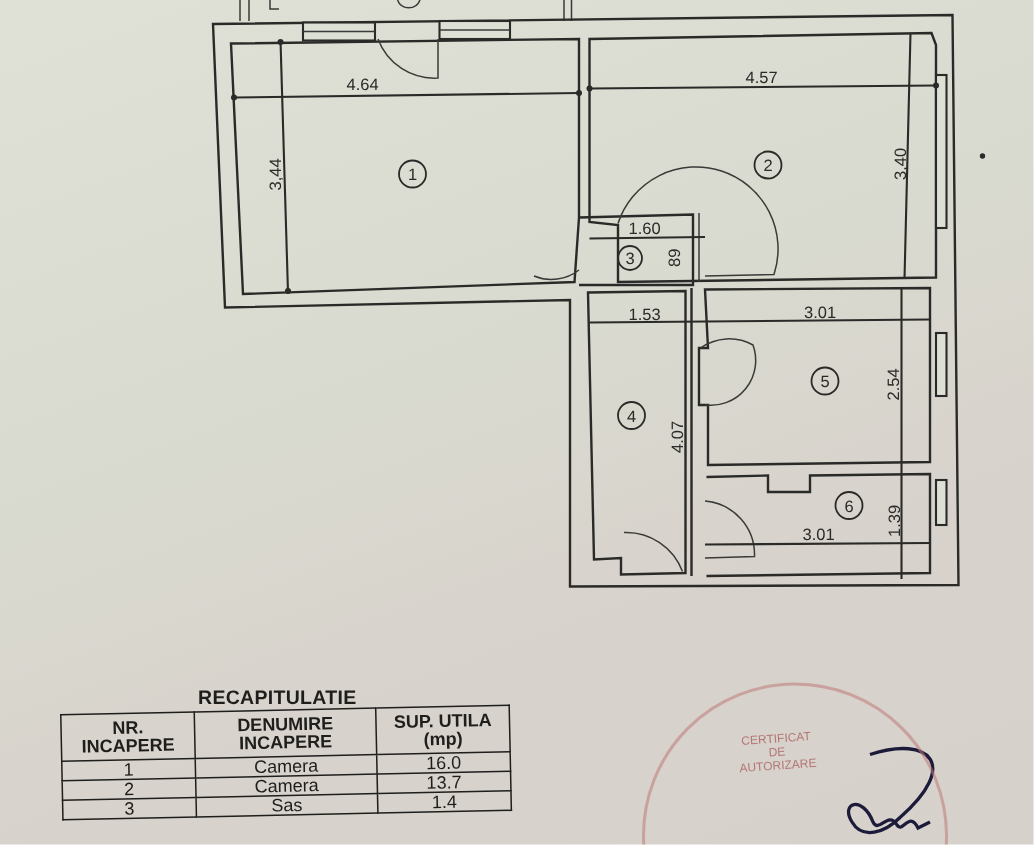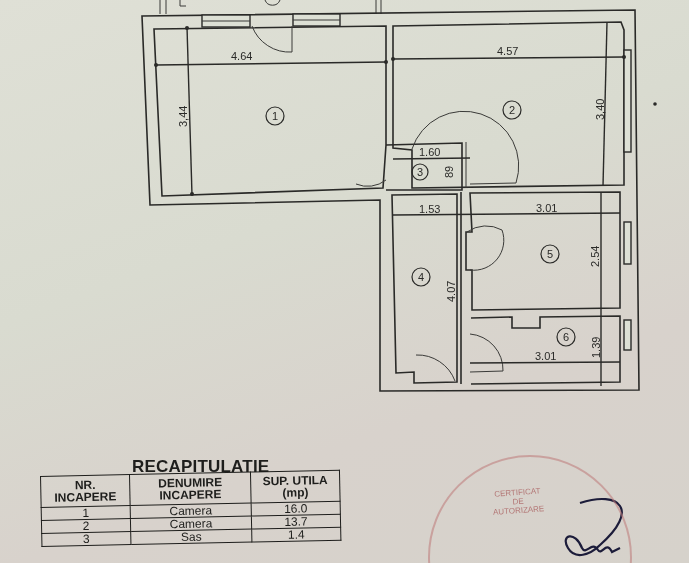--- a/index.html
+++ b/index.html
@@ -12,21 +12,21 @@
   .wall { fill: none; stroke: #2a2a28; stroke-width: 1.6; }
   .wallfill { fill: #dde0d5; stroke: #2a2a28; stroke-width: 1.4; }
   .dim { stroke: #2a2a28; stroke-width: 1.4; }
   .thin { stroke: #3a3a38; stroke-width: 1; fill: none; }
   .dimtxt { font-family: "Liberation Sans", sans-serif; font-size: 11px; fill: #2a2a28; }
   .roomcircle { fill: none; stroke: #2a2a28; stroke-width: 1.2; }
   .roomnum { font-family: "Liberation Sans", sans-serif; font-size: 11px; fill: #2a2a28; text-anchor: middle; }
 
   .summary { position: absolute; left: 36px; top: 457px; width: 320px; }
   .summary-title {
-    position: absolute; left: 96px; top: 0; font-size: 17px; font-weight: bold; color: #1e1e1c;
+    position: absolute; left: 96px; top: 0; font-size: 13px; font-weight: bold; color: #1e1e1c;
     letter-spacing: 0.2px;
   }
   table.rooms {
     position: absolute; left: 4px; top: 19px; border-collapse: collapse;
     transform: rotate(-1.2deg); transform-origin: left top;
     color: #1e1e1c;
   }
   table.rooms th, table.rooms td {
     border: 1.5px solid #1e1e1c; padding: 0 4px; text-align: center; line-height: 12px;
   }

